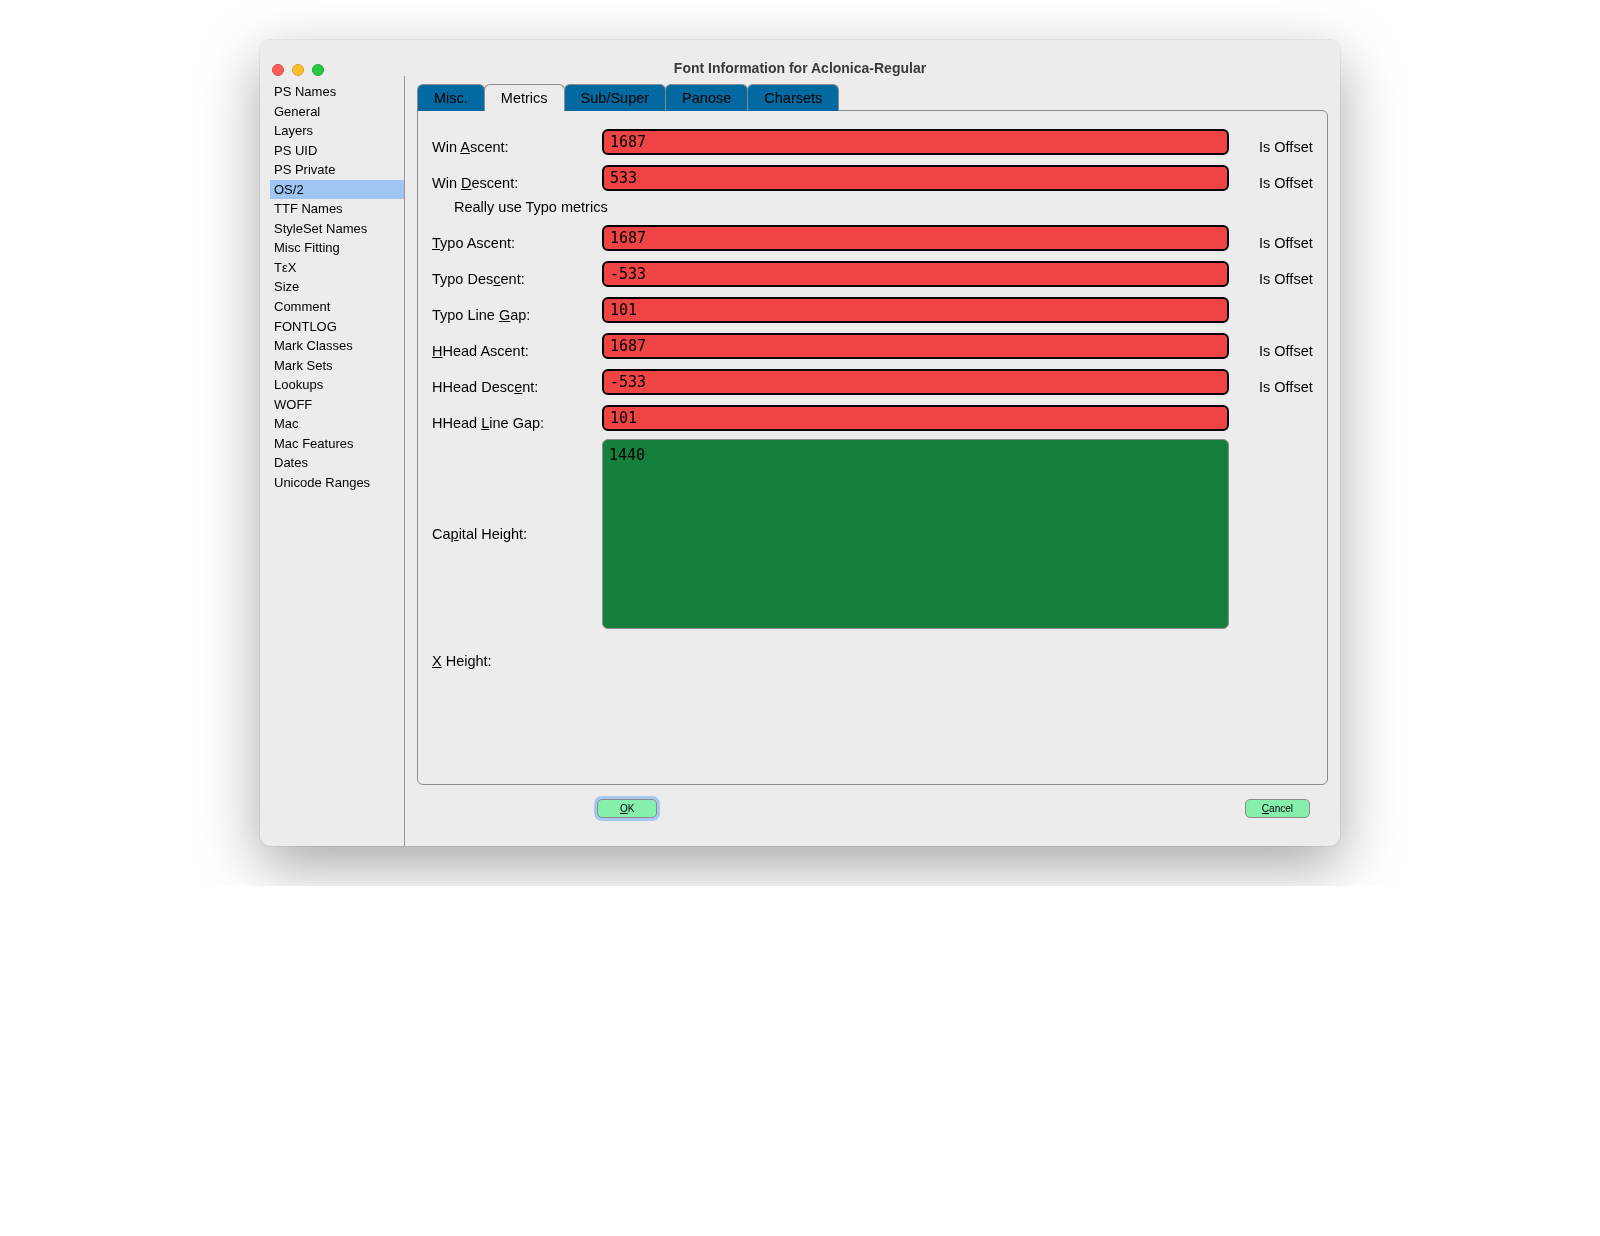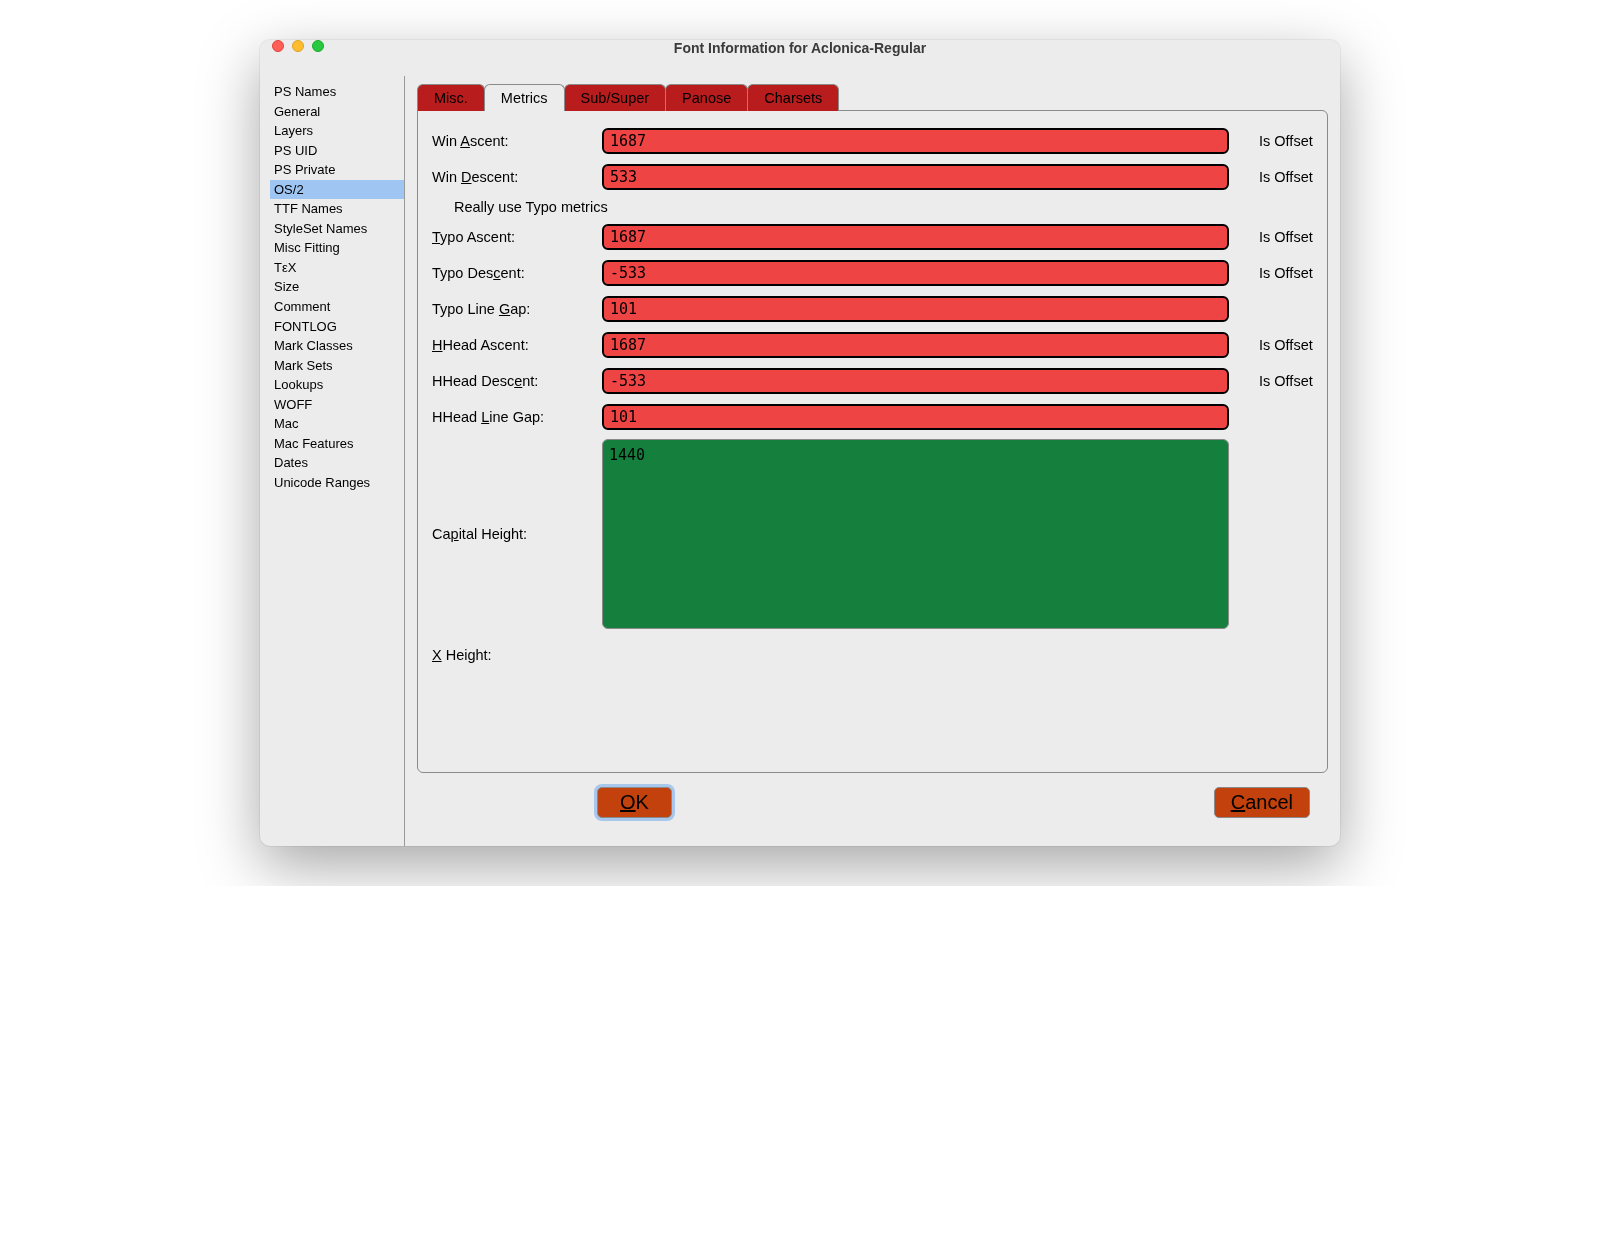--- a/index.html
+++ b/index.html
@@ -15,21 +15,21 @@
     width: 1080px;
     margin: 0 auto;
     background: #ececec;
     border-radius: 10px;
     box-shadow: 0 20px 60px rgba(0,0,0,0.35), 0 0 0 1px rgba(0,0,0,0.05);
     overflow: hidden;
   }
   .titlebar {
     height: 36px;
     display: flex;
-    align-items: flex-start;
+    align-items: flex-end;
     padding: 0 12px;
     position: relative;
     background: #ececec;
   }
   .traffic-lights { display: flex; gap: 8px; }
   .tl { width: 12px; height: 12px; border-radius: 50%; }
   .tl-red { background: #ff5f57; border: 0.5px solid #e0443e; }
   .tl-yellow { background: #febc2e; border: 0.5px solid #dea123; }
   .tl-green { background: #28c840; border: 0.5px solid #1aab29; }
   .title {
@@ -72,21 +72,21 @@
     position: relative;
     z-index: 2;
   }
   .tab {
     padding: 5px 16px;
     font-size: 14.5px;
     border: 1px solid #8a8a8a;
     border-bottom: none;
     border-radius: 6px 6px 0 0;
     margin-right: -1px;
-    background: #b91c1c;
+    background: #0369a1;
     cursor: default;
     position: relative;
   }
   .tab.active {
     background: #ececec;
     z-index: 3;
   }
   .tab.active::after {
     content: '';
     position: absolute;
@@ -95,21 +95,21 @@
   }
   .panel {
     border: 1px solid #8a8a8a;
     border-radius: 0 6px 6px 6px;
     padding: 16px 14px 16px 14px;
     margin-top: -1px;
     flex: 1;
   }
   .row {
     display: flex;
-    align-items: center;
+    align-items: flex-end;
     margin-bottom: 8px;
     min-height: 28px;
   }
   .row-label {
     width: 170px;
     font-size: 14.5px;
     white-space: nowrap;
   }
   .row-label.disabled { color: #9a9a9a; }
   .row-label .ul { text-decoration: underline; }
@@ -153,24 +153,24 @@
     height: 190px;
     resize: none;
     outline: none;
   }
   .footer {
     display: flex;
     justify-content: space-between;
     padding: 14px 18px 16px 180px;
   }
   .btn {
-    font-size: 20px;
+    font-size: 10px;
     padding: 3px 16px;
     border: 1px solid #8a8a8a;
-    background: #c2410c;
+    background: #86efac;
     border-radius: 5px;
     cursor: default;
   }
   .btn.primary {
     box-shadow: 0 0 0 3px #a8c7ec;
     padding: 3px 22px;
   }
   .btn .ul { text-decoration: underline; }
 </style>
 </head>

